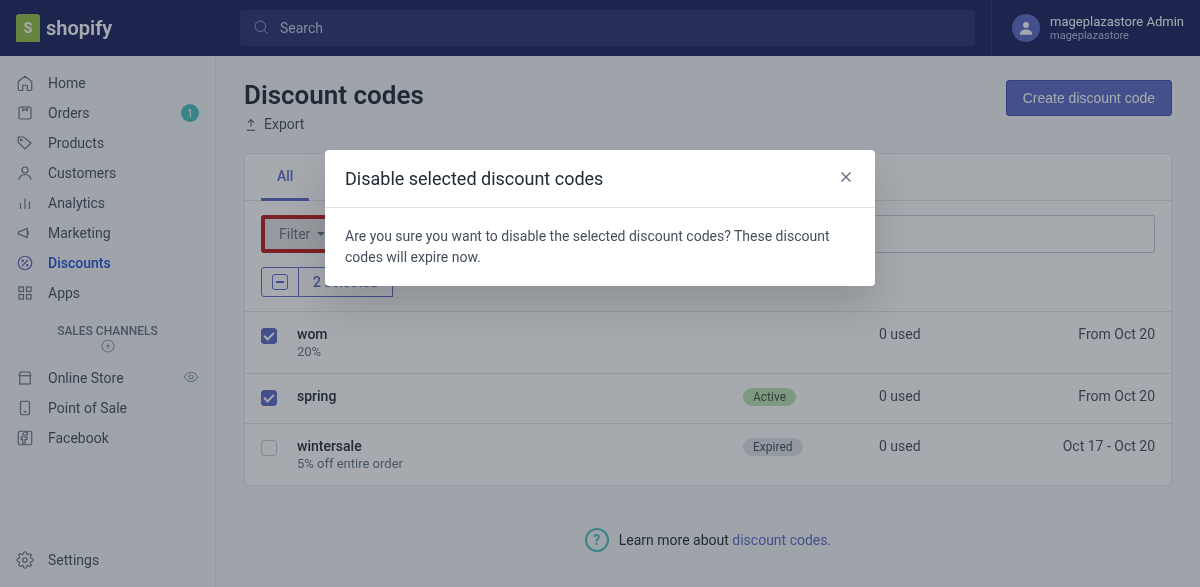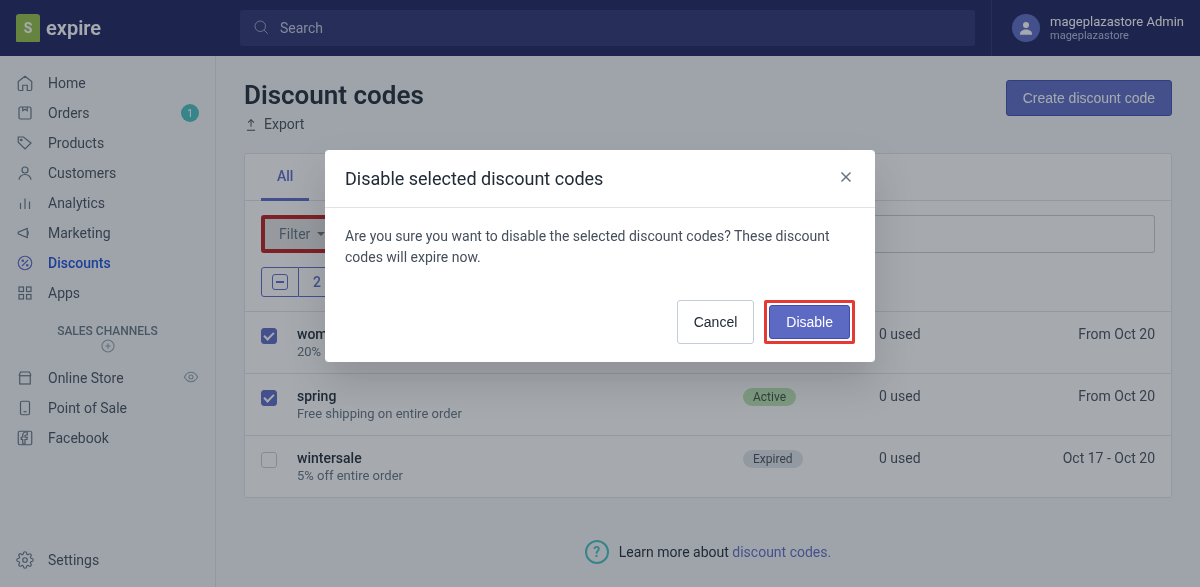--- a/index.html
+++ b/index.html
@@ -91,21 +91,21 @@
   .btn-secondary { background: #fff; border: 1px solid #c4cdd5; color: #212b36; border-radius: 3px; padding: 8px 16px; cursor: pointer; font-size: 14px; }
   .btn-modal-primary { background: #5c6ac4; color: #fff; border: 1px solid #3f4eae; border-radius: 3px; padding: 8px 16px; cursor: pointer; font-size: 14px; }
   .highlight-box { border: 3px solid #e53935; padding: 2px; display: inline-block; border-radius: 2px; }
 </style>
 </head>
 <body>
 
 <div class="topbar">
   <div class="logo">
     <span class="logo-icon">S</span>
-    <span>expire</span>
+    <span>shopify</span>
   </div>
   <div class="search-wrap">
     <div class="search-box">
       <span class="search-icon">
         <svg viewBox="0 0 24 24" fill="none">
             <circle cx="11" cy="11" r="7"></circle>
             <line x1="21" y1="21" x2="16" y2="16"></line>
           </svg>
       </span>
       <span>Search</span>
@@ -307,21 +307,20 @@
             <div class="row-sub">20% </div>
           </div>
           <div class="row-status"></div>
           <div class="row-used">0 used</div>
           <div class="row-dates">From Oct 20</div>
         </div>
         <div class="row">
           <div class="row-check"><span class="check checked"></span></div>
           <div class="row-main">
             <div class="row-title">spring</div>
-            <div class="row-sub">Free shipping on entire order</div>
           </div>
           <div class="row-status"><span class="status-badge status-active">Active</span></div>
           <div class="row-used">0 used</div>
           <div class="row-dates">From Oct 20</div>
         </div>
         <div class="row">
           <div class="row-check"><span class="check"></span></div>
           <div class="row-main">
             <div class="row-title">wintersale</div>
             <div class="row-sub">5% off entire order</div>
@@ -348,20 +347,14 @@
     <div class="modal-header">
       <div class="modal-title">Disable selected discount codes</div>
       <div class="modal-close">
         <svg viewBox="0 0 24 24" fill="none">
             <line x1="6" y1="6" x2="18" y2="18"></line>
             <line x1="18" y1="6" x2="6" y2="18"></line>
           </svg>
       </div>
     </div>
     <div class="modal-body">Are you sure you want to disable the selected discount codes? These discount codes will expire now.</div>
-    <div class="modal-footer">
-      <button class="btn-secondary">Cancel</button>
-      <span class="highlight-box">
-        <button class="btn-modal-primary">Disable</button>
-      </span>
-    </div>
   </div>
 </div>
 
 </body></html>

